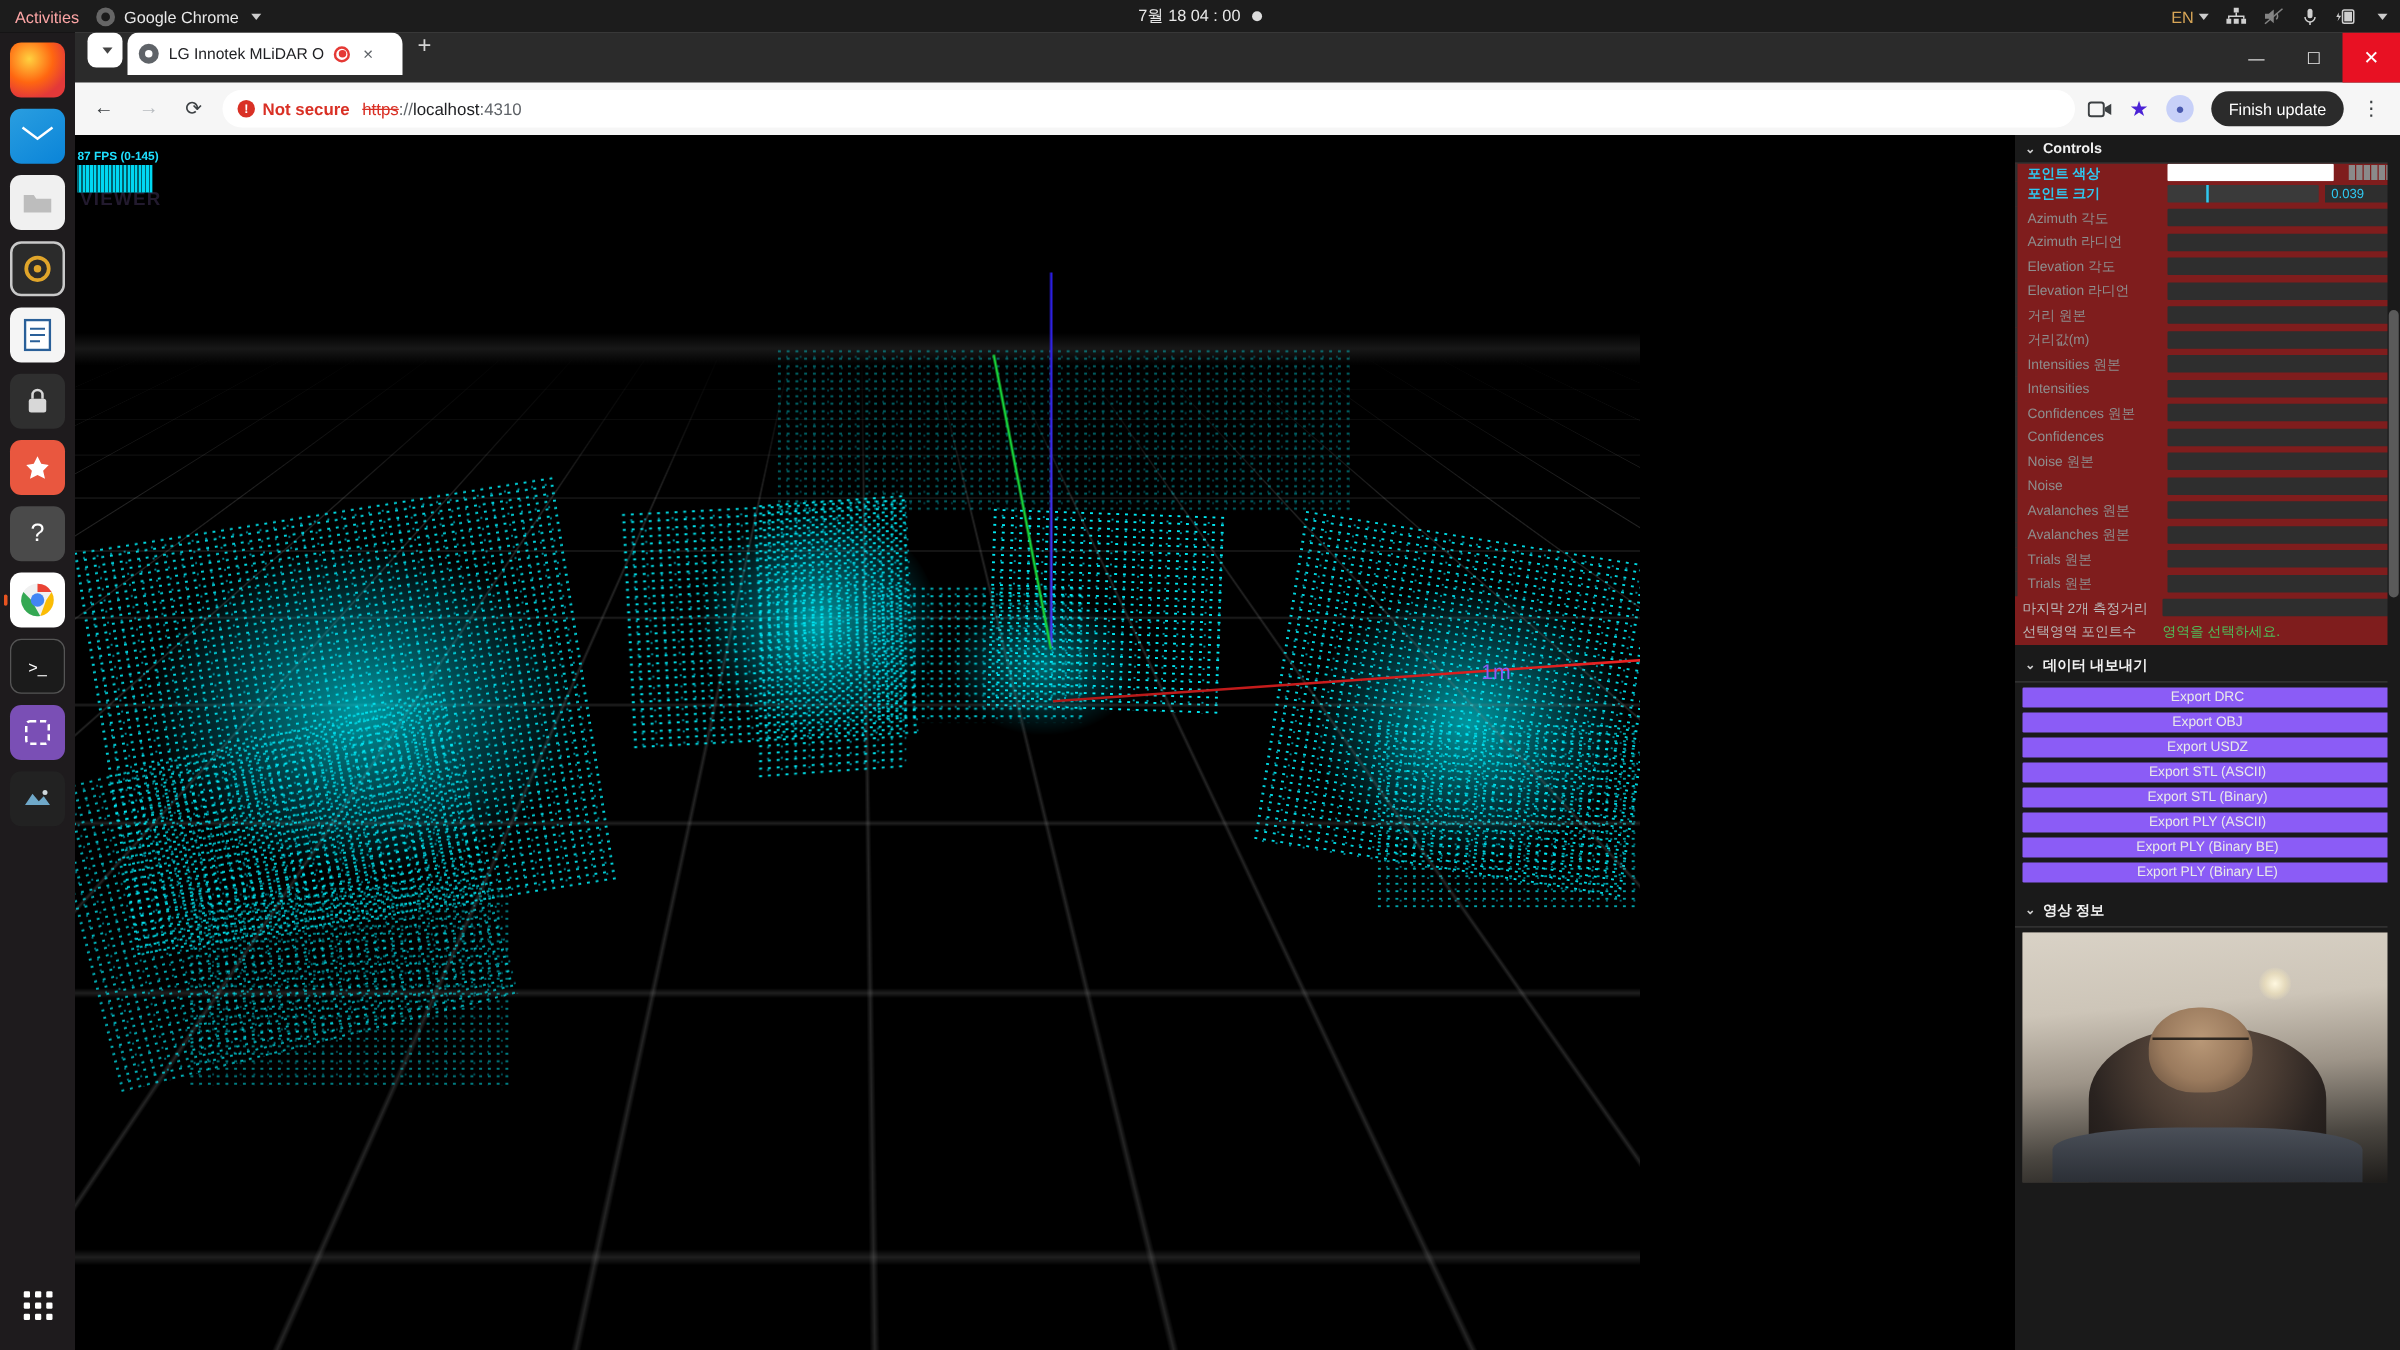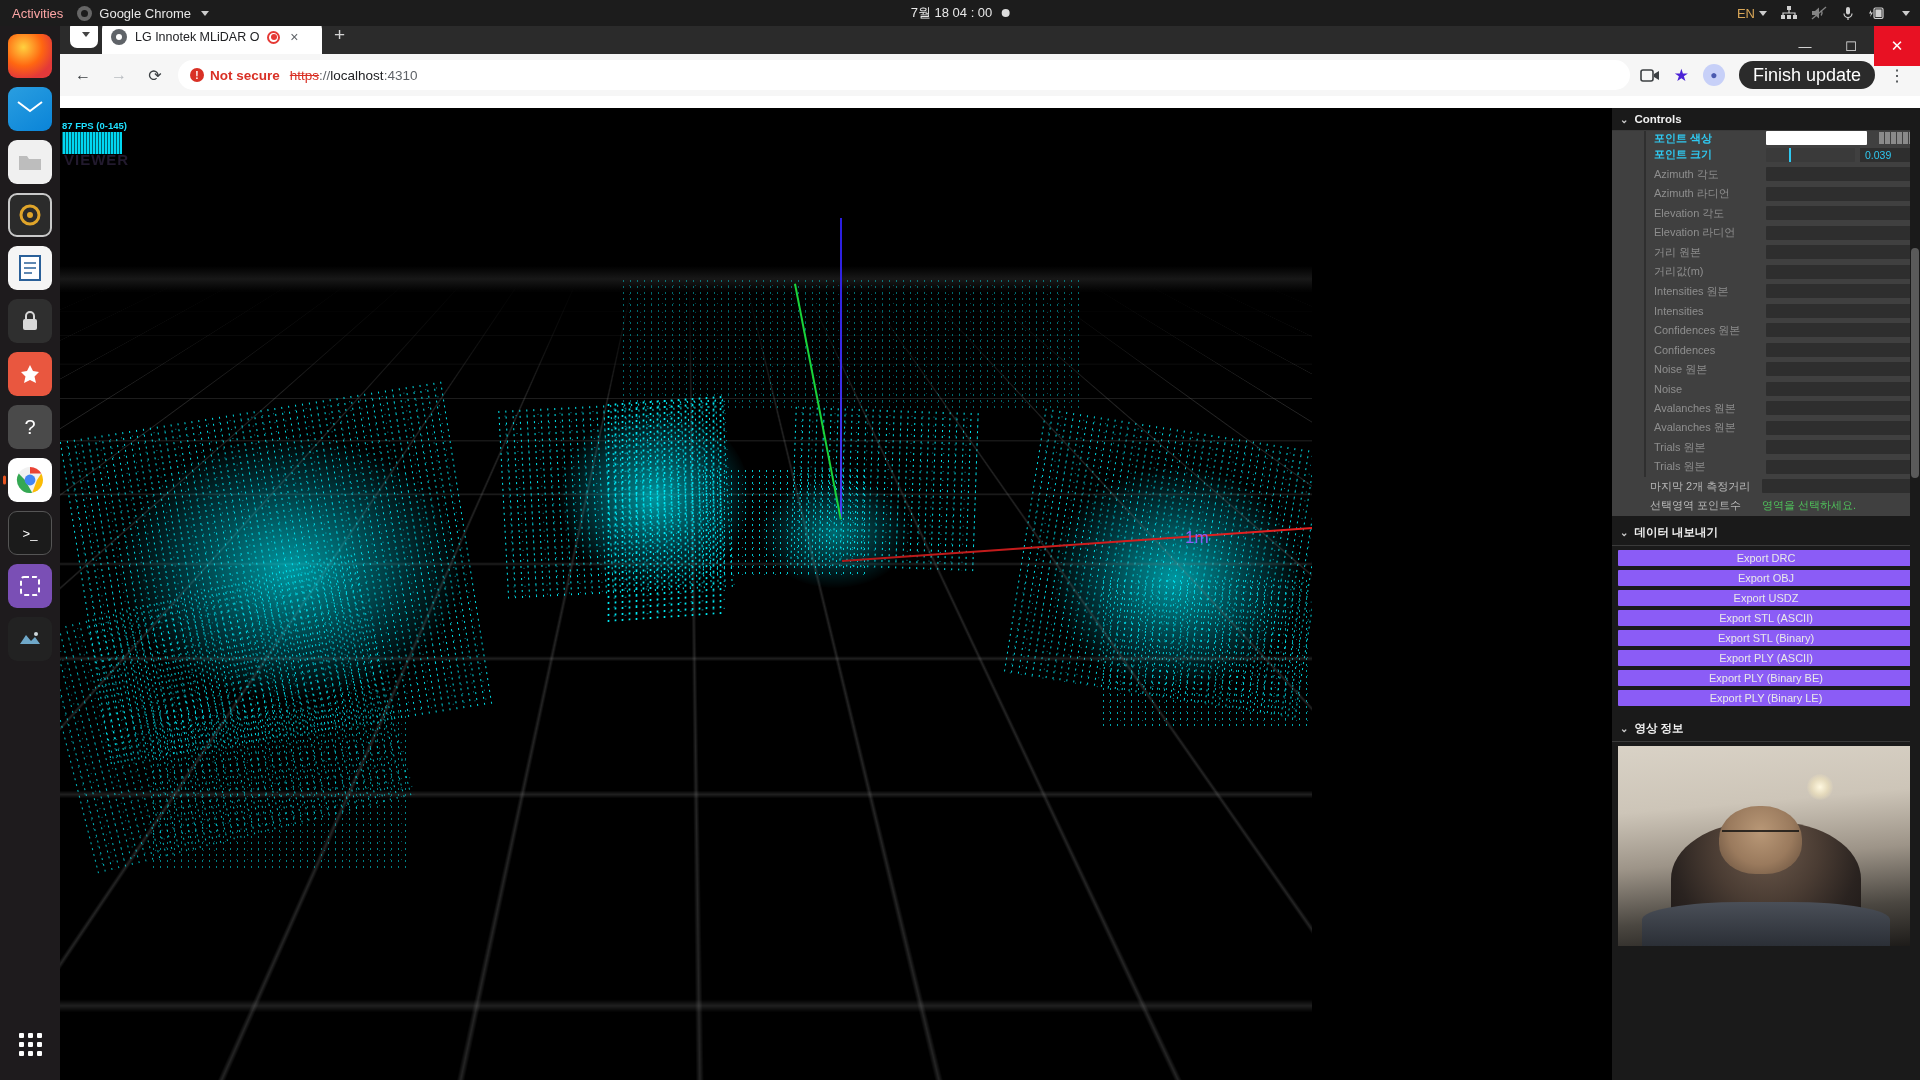--- a/index.html
+++ b/index.html
@@ -81,22 +81,22 @@
     width: 3px; height: 9px; background: #e95420; border-radius: 2px;
   }
 
   
   .chrome-win {
     position: absolute; left: 60px; top: 26px;
     width: 1860px; height: 1054px; background: #fff;
     z-index: 50;
   }
   .tabstrip {
-    height: 28px; background: #2b2b2b;
-    display: flex; align-items: flex-end; padding-left: 6px;
+    height: 40px; background: #2b2b2b;
+    display: flex; align-items: flex-start; padding-left: 6px;
     position: relative;
   }
   .tab-search {
     width: 28px; height: 28px; margin: 0 4px 6px 4px;
     background: #fff; border-radius: 7px;
     display: flex; align-items: center; justify-content: center;
   }
   .tab {
     height: 34px; min-width: 220px; background: #fff;
     border-radius: 9px 9px 0 0; display: flex; align-items: center;
@@ -154,21 +154,21 @@
   .url-host { color: #202124; }
   .url-rest { color: #5f6368; }
   .tb-right { display: flex; align-items: center; gap: 14px; padding-right: 4px; }
   .star { color: #4b22d6; font-size: 17px; }
   .avatar {
     width: 22px; height: 22px; border-radius: 50%;
     background: #c7d0f8; color: #4a5ab0; font-size: 12px;
     display: flex; align-items: center; justify-content: center;
   }
   .finish-btn {
-    background: #2b2b2b; color: #fff; font-size: 18px;
+    background: #2b2b2b; color: #fff; font-size: 13px;
     border-radius: 15px; height: 28px; padding: 0 14px;
     display: flex; align-items: center;
   }
   .kebab { color: #3c4043; font-size: 16px; letter-spacing: 1px; }
 
   
   .page {
     position: absolute; left: 0; top: 82px;
     width: 1860px; height: 972px; background: #000;
   }
@@ -238,21 +238,21 @@
     background: #1a1a1a; color: #d8d8d8;
     font-size: 11px; overflow: hidden;
   }
   .section-head {
     display: flex; align-items: center; gap: 6px;
     padding: 5px 8px; background: #1a1a1a;
     border-bottom: 1px solid #3a3a3a;
     font-weight: bold; font-size: 11.5px; color: #f0f0f0;
   }
   .chev { font-size: 10px; color: #cfcfcf; }
-  .rows { background: #404040; padding-left: 32px; }
+  .rows { background: #7f1d1d; }
   .row {
     display: flex; align-items: center; height: 19.5px;
     padding-left: 8px; gap: 6px;
     border-left: 2px solid #2f2f2f;
   }
   .row-label { width: 106px; color: #8e8e8e; font-size: 11px; }
   .row-label.hl { color: #2fc8f0; font-weight: bold; }
   .row-label.bright { color: #b9b9b9; }
   .row-field {
     flex: 1; height: 14px; background: #2e2e2e; border-radius: 1px;

